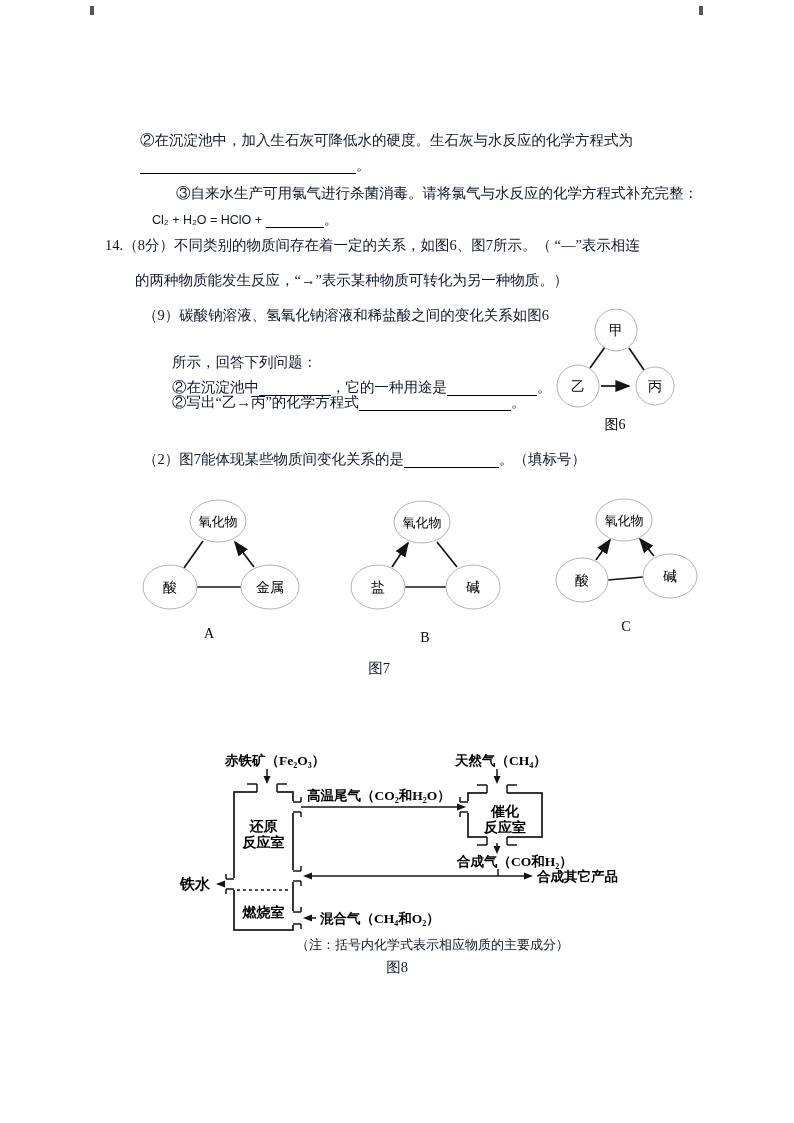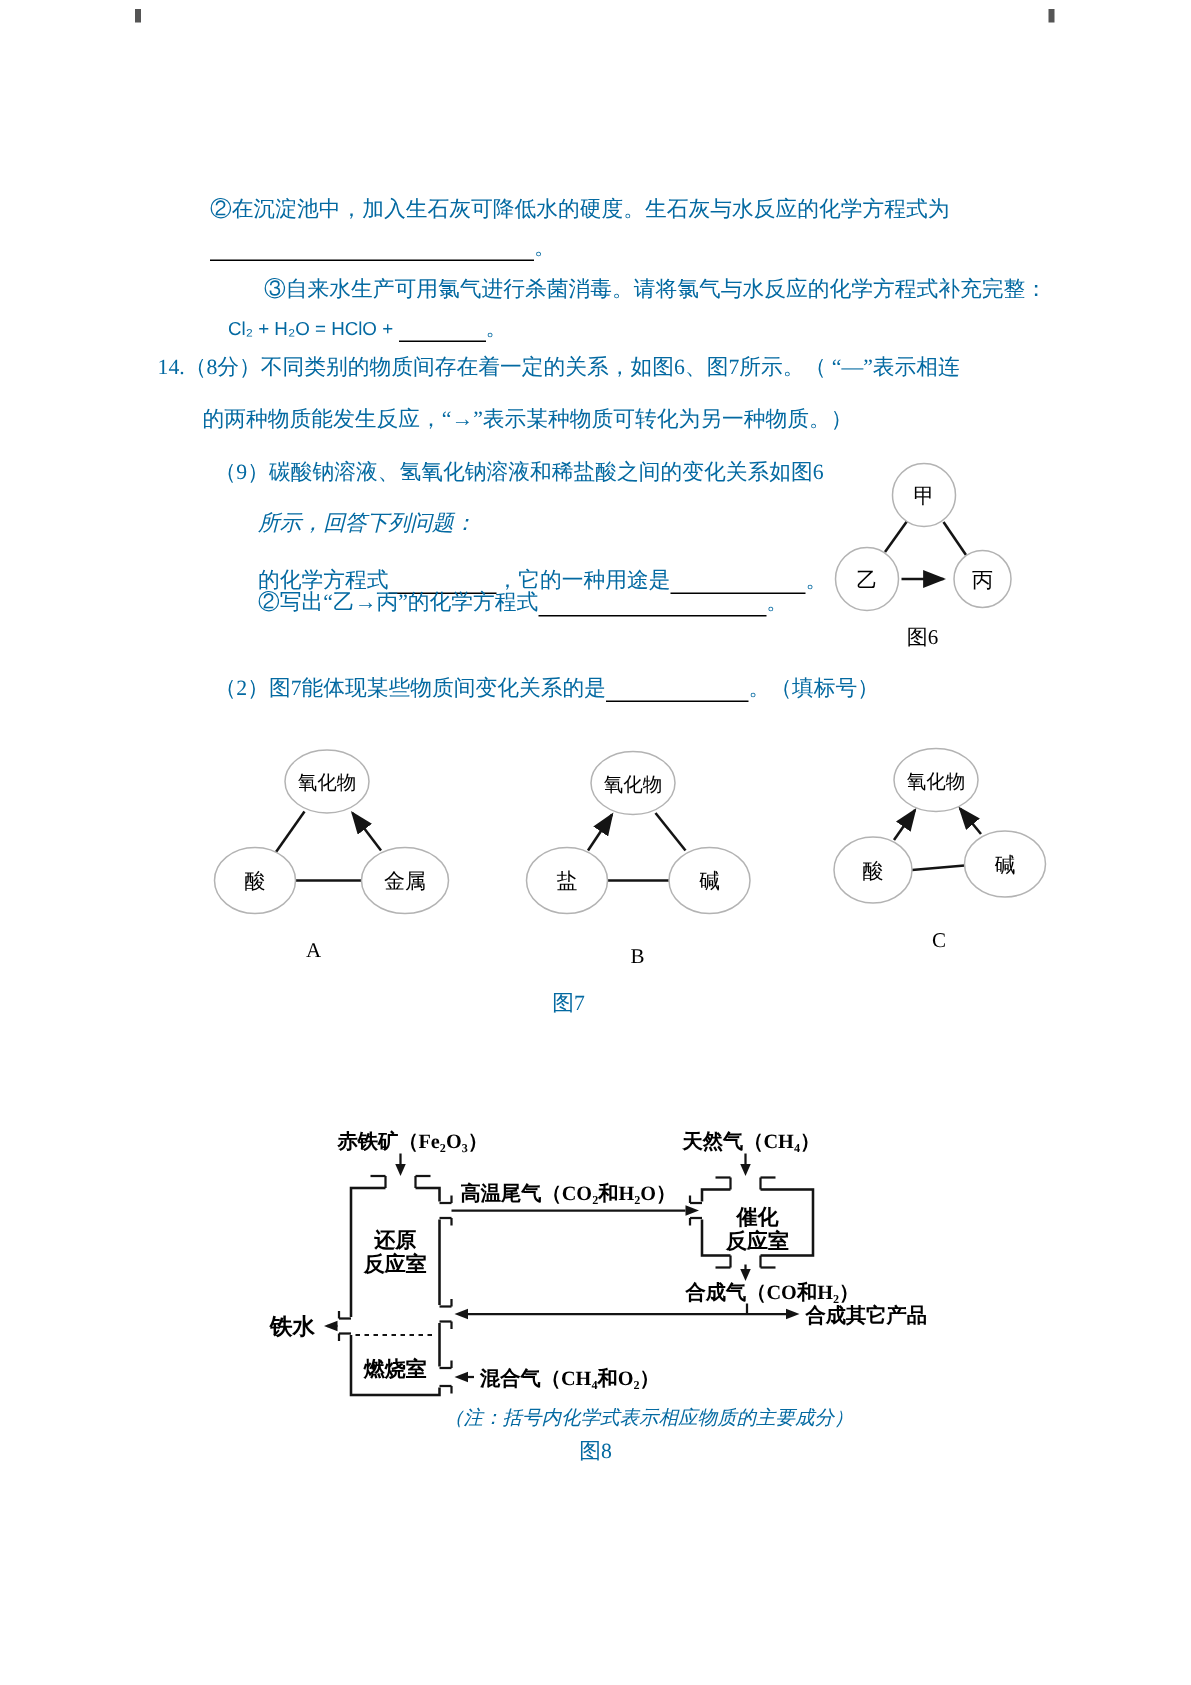--- a/index.html
+++ b/index.html
@@ -1,22 +1,22 @@
 <!DOCTYPE html>
 <html><head>
 <meta charset="utf-8">
 <style>
   html,body{margin:0;padding:0;background:#ffffff;}
   .page{position:relative;width:794px;height:1123px;background:#ffffff;overflow:hidden;
-        font-family:"Liberation Serif","DejaVu Serif",serif;color:#0369a1;}
+        font-family:"Liberation Serif","DejaVu Serif",serif;color:#0f172a;}
   .line{position:absolute;white-space:nowrap;font-size:14.5px;line-height:1.2;}
   .blank{display:inline-block;height:1.05em;vertical-align:bottom;border-bottom:1px solid #000;}
   .mono{font-family:Liberation Sans, sans-serif;font-size:12.5px;}
   .caption{position:absolute;text-align:center;font-size:14.5px;}
-  .note{position:absolute;font-style:italic;font-size:13px;white-space:nowrap;}
+  .note{position:absolute;font-size:13px;white-space:nowrap;}
   .mark{position:absolute;width:4px;height:9px;background:#555;}
   svg{position:absolute;overflow:visible;}
   svg text{font-family:"Liberation Serif","DejaVu Serif",serif;fill:#000;}
   .node-stroke{fill:#ffffff;stroke:#b3b3b3;stroke-width:1;}
   .edge{stroke:#141414;stroke-width:1.7;fill:none;}
   .thin-edge{stroke:#141414;stroke-width:1.5;fill:none;}
   .box{fill:#ffffff;stroke:#141414;stroke-width:1.7;}
   .gap{fill:#ffffff;stroke:none;}
   .head{fill:#141414;stroke:none;}
   .flow-label{font-size:13.5px;font-weight:bold;}
@@ -49,25 +49,25 @@
 
   <div class="line" style="left:105px;top:237px;">
     <span>14.（8分）不同类别的物质间存在着一定的关系，如图6、图7所示。（ “—”表示相连</span>
   </div>
   <div class="line" style="left:135px;top:272px;">
     <span>的两种物质能发生反应，“→”表示某种物质可转化为另一种物质。）</span>
   </div>
   <div class="line" style="left:143px;top:307px;">
     <span>（9）碳酸钠溶液、氢氧化钠溶液和稀盐酸之间的变化关系如图6</span>
   </div>
-  <div class="line" style="left:172px;top:341px;font-style:italic;">
+  <div class="line" style="left:172px;top:354px;">
     <span>所示，回答下列问题：</span>
   </div>
   <div class="line" style="left:172px;top:379px;">
-    <span>的化学方程式</span><span class="blank" style="width:72px;"></span><span>，它的一种用途是</span><span class="blank" style="width:90px;"></span><span>。</span>
+    <span>②在沉淀池中</span><span class="blank" style="width:72px;"></span><span>，它的一种用途是</span><span class="blank" style="width:90px;"></span><span>。</span>
   </div>
   <div class="line" style="left:172px;top:394px;">
     <span>②写出“乙→丙”的化学方程式</span><span class="blank" style="width:152px;"></span><span>。</span>
   </div>
   <div class="line" style="left:143px;top:451px;">
     <span>（2）图7能体现某些物质间变化关系的是</span><span class="blank" style="width:95px;"></span><span>。（填标号）</span>
   </div>
 
   <svg style="left:545px;top:300px;" width="165" height="140" viewBox="0 0 165 140">
     <defs>

